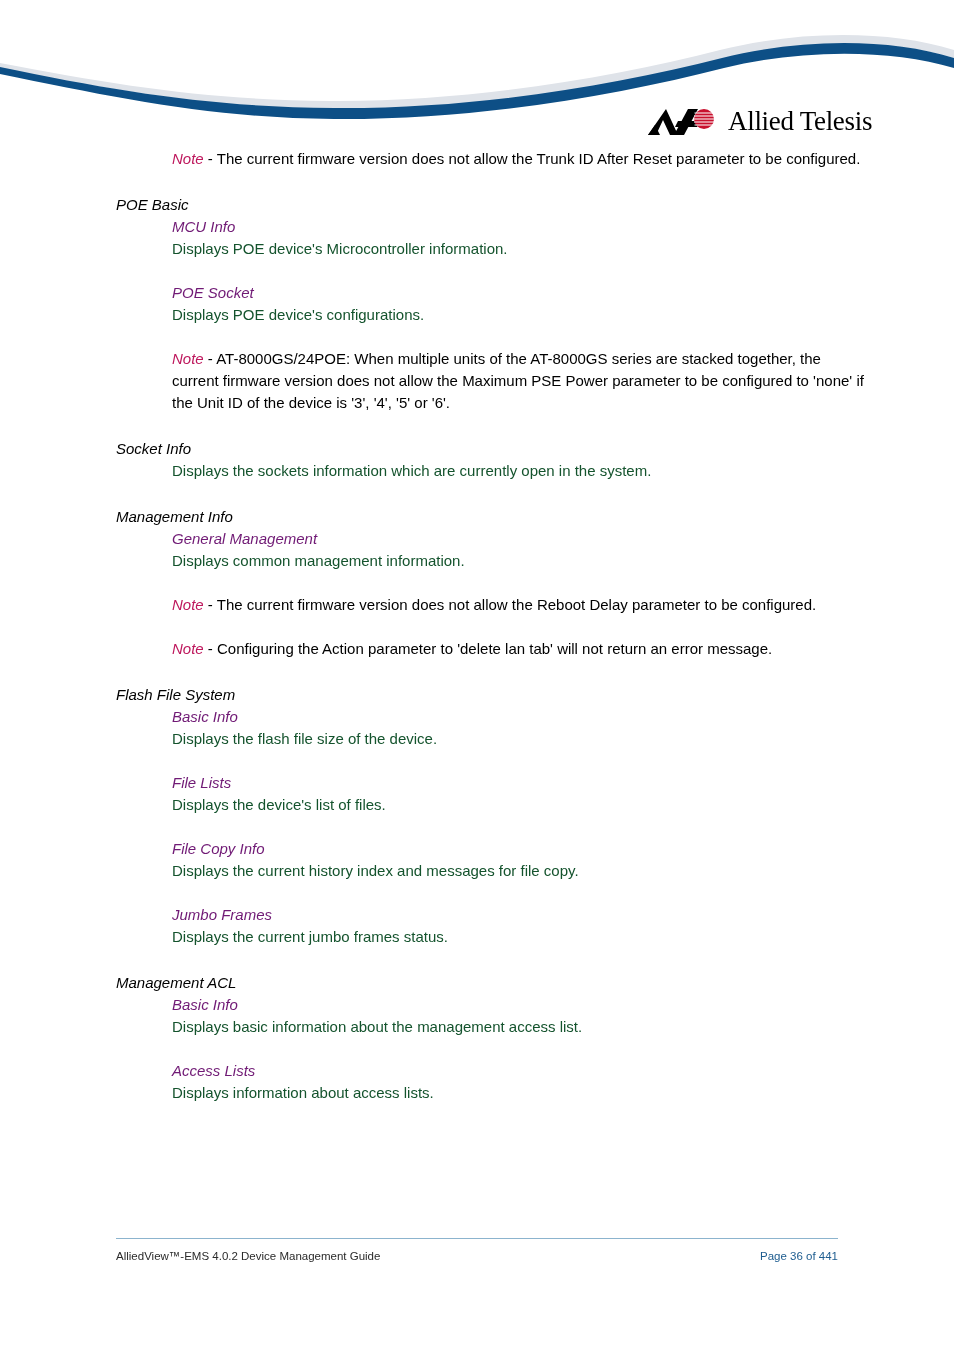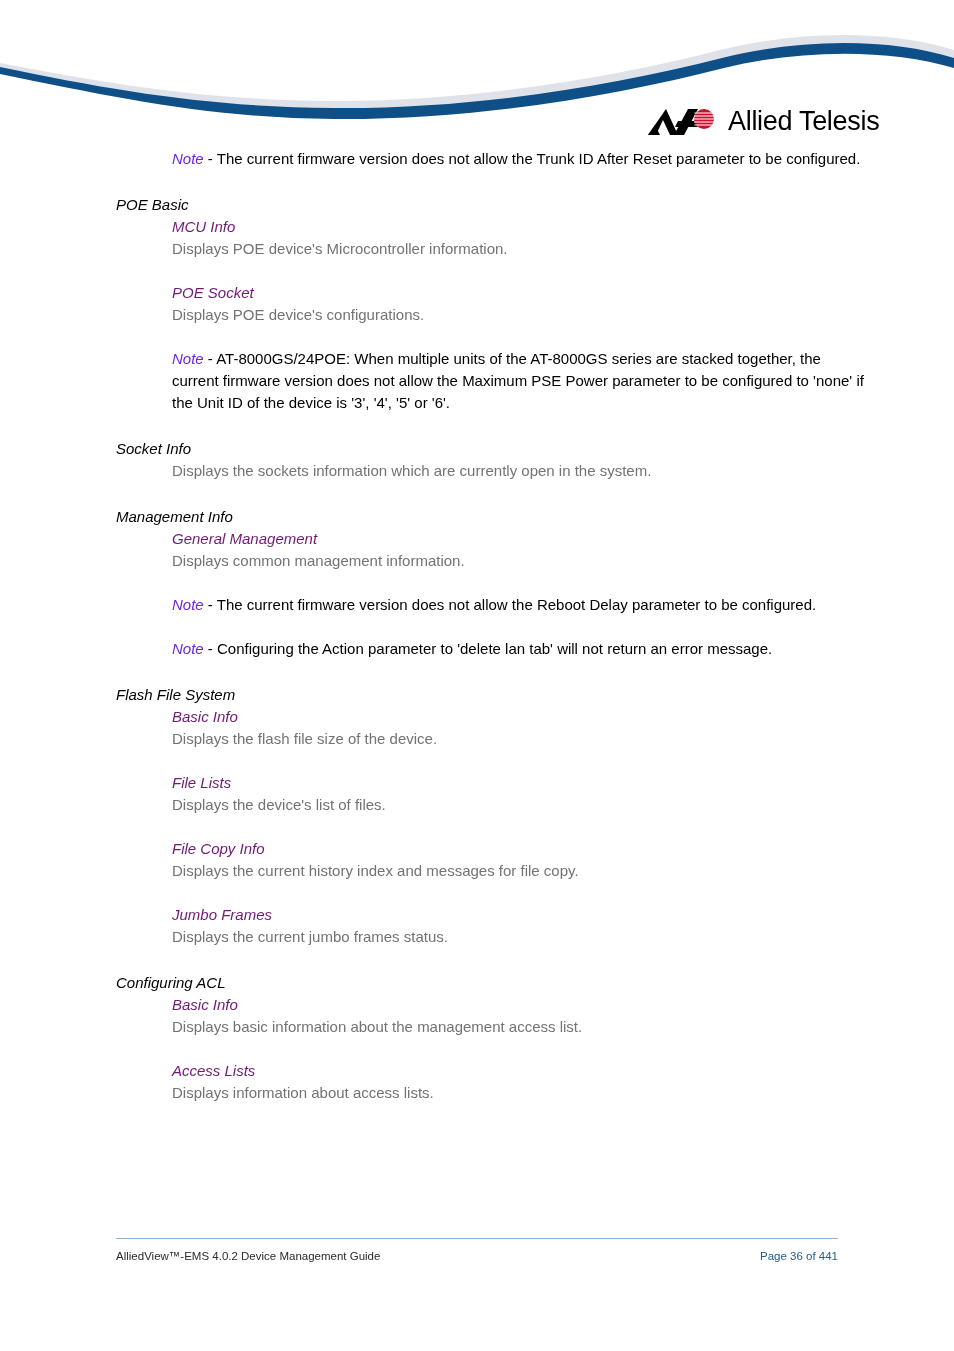--- a/index.html
+++ b/index.html
@@ -45,21 +45,21 @@
     align-items: center;
     gap: 8px;
   }
   #logo-mark {
     width: 72px;
     height: 32px;
     flex: 0 0 auto;
     display: block;
   }
   #logo-wordmark {
-    font-family: Liberation Sans, sans-serif;
+    font-family: Liberation Serif, serif;
     font-size: 27px;
     font-weight: 400;
     letter-spacing: -0.3px;
     color: #000000;
     white-space: nowrap;
     line-height: 1;
   }
 
   
   #content {
@@ -86,38 +86,38 @@
     line-height: 22px;
     color: #701a75;
     margin: 0 0 0 56px;
     padding: 0;
   }
 
   
   .body {
     font-size: 15px;
     line-height: 22px;
-    color: #737373;
+    color: #14532d;
     margin: 0 0 0 56px;
     padding: 0;
     max-width: 704px;
   }
 
   
   .note {
     font-size: 15px;
     line-height: 22px;
     color: #000000;
     margin: 0 0 0 56px;
     padding: 0;
     max-width: 696px;
   }
   .note-label {
     font-style: italic;
-    color: #6d28d9;
+    color: #be185d;
   }
   .gap-md { height: 22px; }
   .gap-lg { height: 24px; }
 
   
   #page-footer {
     position: absolute;
     left: 116px;
     top: 1238px;
     width: 722px;
@@ -251,21 +251,21 @@
   <p class="h2">File Copy Info</p>
   <p class="body">Displays the current history index and messages for file copy.</p>
 
   <div class="gap-md"></div>
 
   <p class="h2">Jumbo Frames</p>
   <p class="body">Displays the current jumbo frames status.</p>
 
   <div class="gap-lg"></div>
 
-  <p class="h1">Configuring ACL</p>
+  <p class="h1">Management ACL</p>
   <p class="h2">Basic Info</p>
   <p class="body">Displays basic information about the management access list.</p>
 
   <div class="gap-md"></div>
 
   <p class="h2">Access Lists</p>
   <p class="body">Displays information about access lists.</p>
 
 </div>
 

